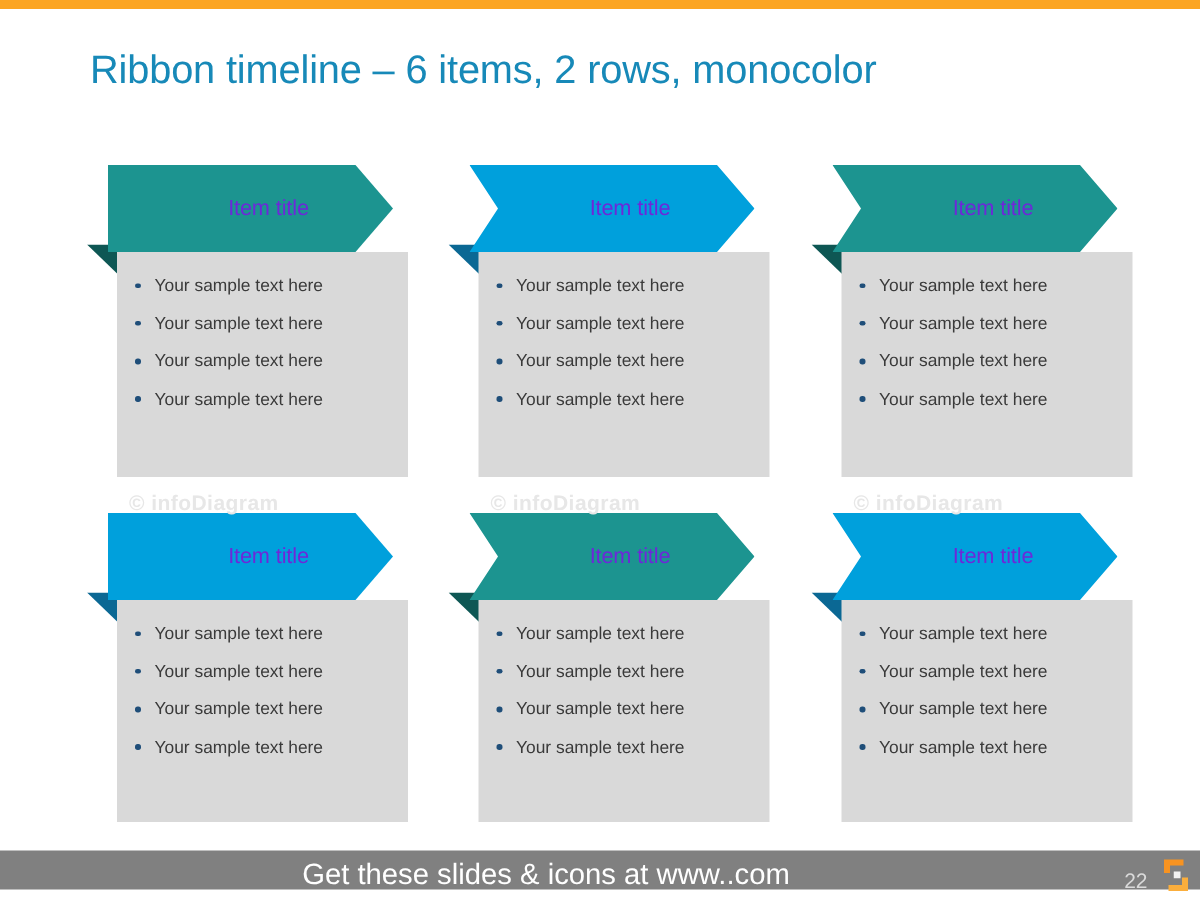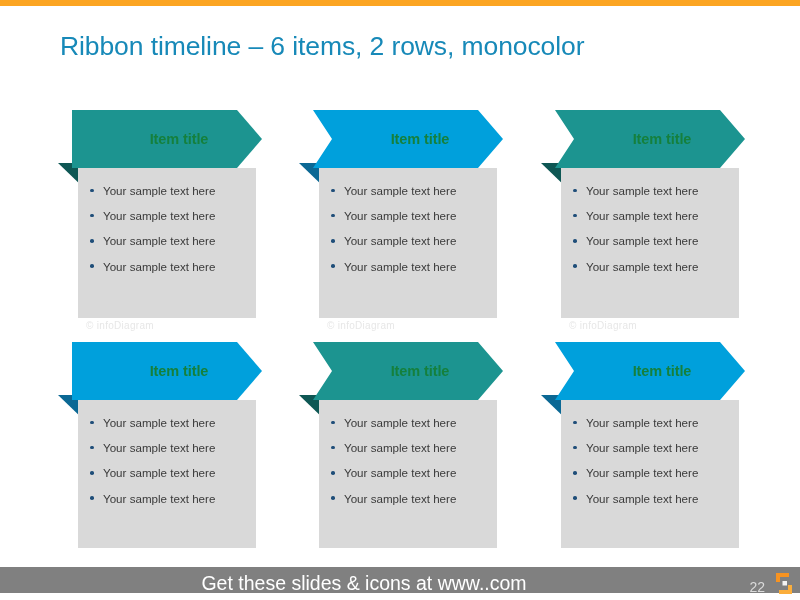--- a/index.html
+++ b/index.html
@@ -76,35 +76,35 @@
     justify-content:center;
   }
   .ribbon-shape {
     position:absolute;
     left:0; top:0;
     width:190px; height:58px;
   }
   .ribbon-label {
     position:relative;
     z-index:3;
-    color:#15803d;
+    color:#6d28d9;
     font-size:14.5px;
-    font-weight:700;
+    font-weight:400;
     letter-spacing:-0.1px;
     
     padding-left:24px;
     white-space:nowrap;
   }
 
   
   .body-box {
     position:absolute;
     left:6px;
     top:58px;
-    width:178px;
+    width:194px;
     height:150px;
     background:#D9D9D9;
     z-index:3;
     padding:10px 8px 0 8px;
   }
   .item.r2 .body-box { height:148px; }
 
   .bullets { list-style:none; }
   .bullet {
     position:relative;
@@ -119,27 +119,28 @@
     left:4px; top:10.5px;
     width:3.6px; height:3.6px;
     border-radius:50%;
     background:#1F4E79;
   }
 
   
   .watermark {
     position:absolute;
     left:14px;
-    top:210px;
+    top:217px;
     z-index:4;
-    font-size:10px;
+    font-size:14px;
     color:#E7E7E7;
     letter-spacing:0.3px;
     white-space:nowrap;
     pointer-events:none;
+    font-weight:bold;
   }
 
   
   #footer {
     position:absolute;
     left:0; top:567px;
     width:800px; height:26px;
     background:#808080;
   }
   #footer-text {

